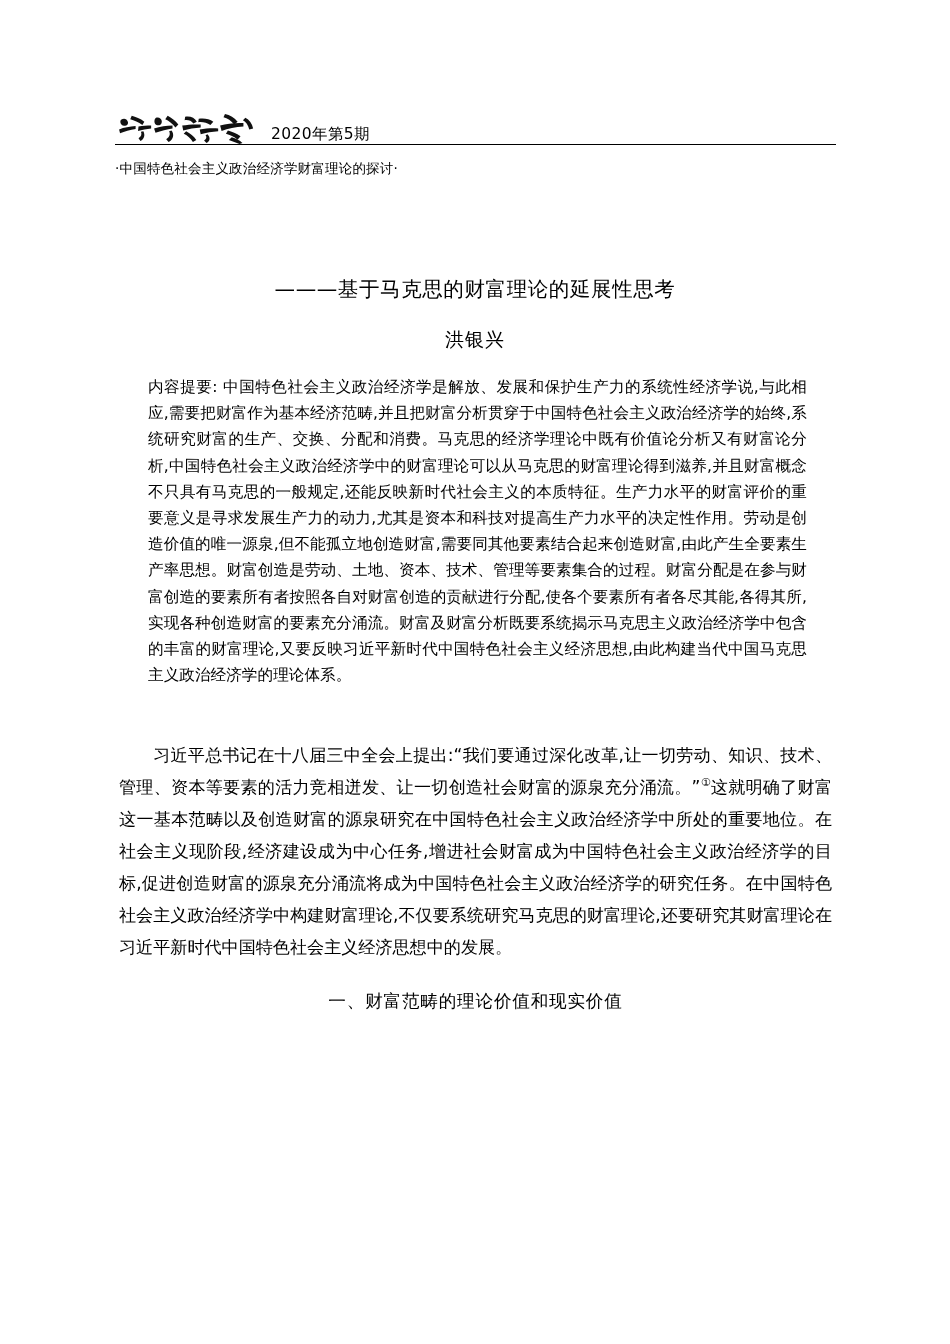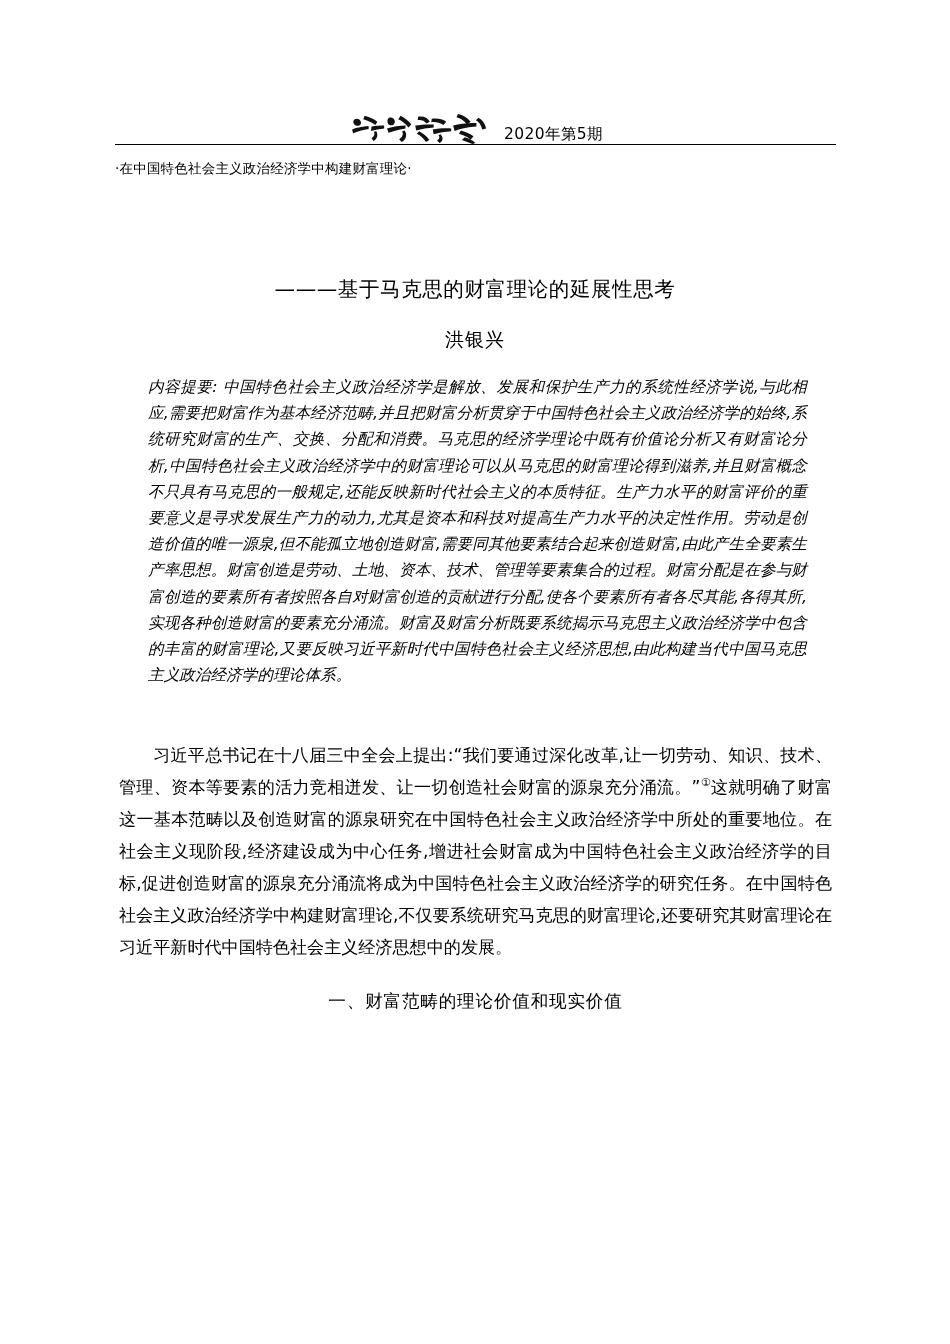--- a/index.html
+++ b/index.html
@@ -22,21 +22,21 @@
 
   
   .masthead {
     position: absolute;
     left: 115px;
     top: 96px;
     width: 721px;
     height: 48px;
     display: flex;
     align-items: flex-end;
-    justify-content: center;
+    justify-content: flex-start;
     gap: 6px;
   }
   .journal-logo {
     display: block;
     height: 34px;
     width: 150px;
   }
   .issue-line {
     font-size: 15.5px;
     letter-spacing: 0.4px;
@@ -106,21 +106,20 @@
   .abstract-block {
     position: absolute;
     left: 148px;
     top: 374px;
     width: 659px;
     font-size: 15.6px;
     line-height: 26.2px;
     text-align: justify;
     text-justify: inter-character;
     letter-spacing: 0.05px;
-    font-style: italic;
   }
   .abstract-block .para { margin: 0; text-indent: 0; }
   .abstract-lead { text-indent: 2em; }
   .keywords {
     margin-top: 1px;
     text-indent: 2em;
   }
 
   
   .body-block {
@@ -177,21 +176,21 @@
         <path d="M212 32 C226 28 244 26 260 27 L260 34 C244 35 228 38 215 43 Z"></path>
         <path d="M228 42 C236 44 246 48 254 54 L248 61 C241 55 232 51 224 49 Z"></path>
         <path d="M236 56 C244 58 252 62 258 68 L252 70 L230 62 Z"></path>
         <path d="M264 16 C272 20 278 28 280 38 L272 40 C270 31 265 24 259 21 Z"></path>
       </g>
     </svg>
     <div class="issue-line">2020年第5期</div>
   </div>
   <div class="head-rule"></div>
 
-  <div class="kicker">·在中国特色社会主义政治经济学中构建财富理论·</div>
+  <div class="kicker">·中国特色社会主义政治经济学财富理论的探讨·</div>
 
   <div class="title-sub">———基于马克思的财富理论的延展性思考</div>
   <div class="author">洪银兴</div>
 
   <div class="abstract-block">
     <p class="para abstract-lead">内容提要: 中国特色社会主义政治经济学是解放、发展和保护生产力的系统性经济学说,与此相应,需要把财富作为基本经济范畴,并且把财富分析贯穿于中国特色社会主义政治经济学的始终,系统研究财富的生产、交换、分配和消费。马克思的经济学理论中既有价值论分析又有财富论分析,中国特色社会主义政治经济学中的财富理论可以从马克思的财富理论得到滋养,并且财富概念不只具有马克思的一般规定,还能反映新时代社会主义的本质特征。生产力水平的财富评价的重要意义是寻求发展生产力的动力,尤其是资本和科技对提高生产力水平的决定性作用。劳动是创造价值的唯一源泉,但不能孤立地创造财富,需要同其他要素结合起来创造财富,由此产生全要素生产率思想。财富创造是劳动、土地、资本、技术、管理等要素集合的过程。财富分配是在参与财富创造的要素所有者按照各自对财富创造的贡献进行分配,使各个要素所有者各尽其能,各得其所,实现各种创造财富的要素充分涌流。财富及财富分析既要系统揭示马克思主义政治经济学中包含的丰富的财富理论,又要反映习近平新时代中国特色社会主义经济思想,由此构建当代中国马克思主义政治经济学的理论体系。</p>
   </div>
 
   <div class="body-block">
     <p><span>习近平总书记在十八届三中全会上提出:“我们要通过深化改革,让一切劳动、知识、技术、管理、资本等要素的活力竞相迸发、让一切创造社会财富的源泉充分涌流。”</span><sup>①</sup><span>这就明确了财富这一基本范畴以及创造财富的源泉研究在中国特色社会主义政治经济学中所处的重要地位。在社会主义现阶段,经济建设成为中心任务,增进社会财富成为中国特色社会主义政治经济学的目标,促进创造财富的源泉充分涌流将成为中国特色社会主义政治经济学的研究任务。在中国特色社会主义政治经济学中构建财富理论,不仅要系统研究马克思的财富理论,还要研究其财富理论在习近平新时代中国特色社会主义经济思想中的发展。</span></p>

